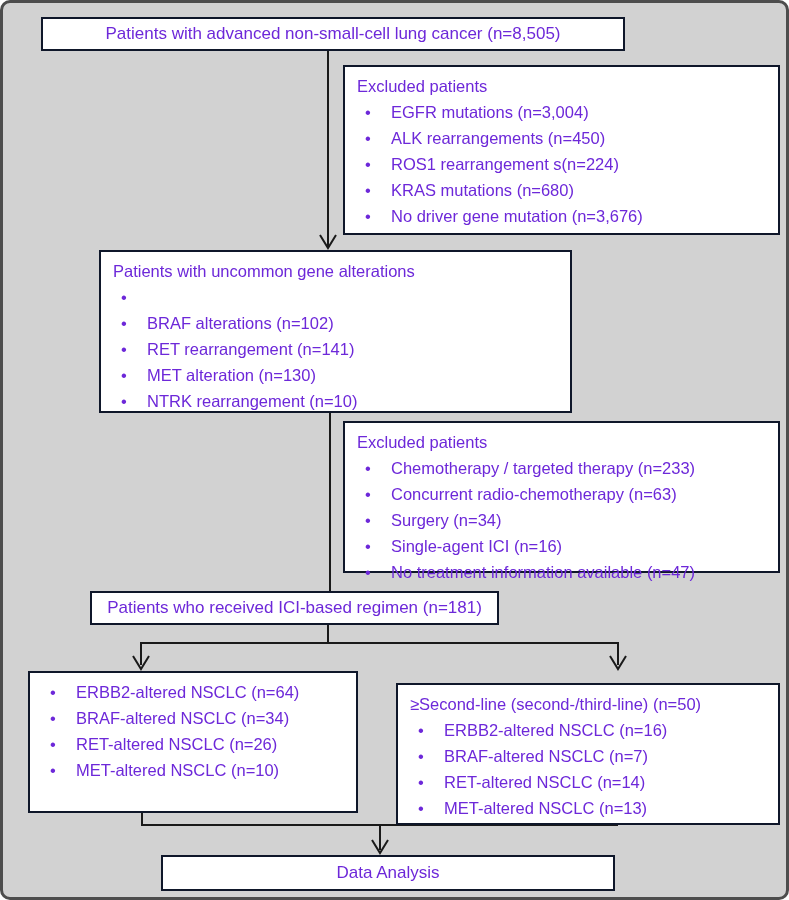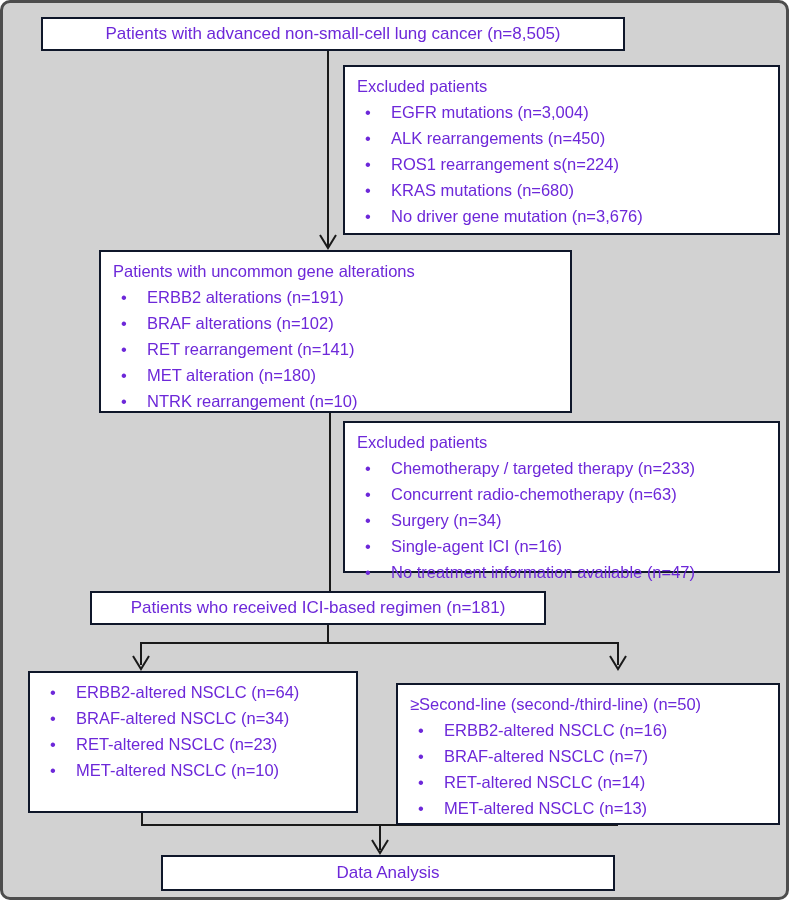--- a/index.html
+++ b/index.html
@@ -109,33 +109,32 @@
     <div class="bullet-row">
       <span class="bullet-marker">•</span>
       <span><span class="gene"></span><span>No driver gene mutation (n=3,676)</span></span>
     </div>
   </div>
 
   <div class="node list-box" style="left:96px; top:247px; width:473px; height:163px;">
     <div class="list-title">Patients with uncommon gene alterations</div>
     <div class="bullet-row">
       <span class="bullet-marker">•</span>
-      <span><span class="gene">ERBB2</span><span> alterations (n=191)</span></span>
     </div>
     <div class="bullet-row">
       <span class="bullet-marker">•</span>
       <span><span class="gene">BRAF</span><span> alterations (n=102)</span></span>
     </div>
     <div class="bullet-row">
       <span class="bullet-marker">•</span>
       <span><span class="gene">RET</span><span> rearrangement (n=141)</span></span>
     </div>
     <div class="bullet-row">
       <span class="bullet-marker">•</span>
-      <span><span class="gene">MET</span><span> alteration (n=180)</span></span>
+      <span><span class="gene">MET</span><span> alteration (n=130)</span></span>
     </div>
     <div class="bullet-row">
       <span class="bullet-marker">•</span>
       <span><span class="gene">NTRK</span><span> rearrangement (n=10)</span></span>
     </div>
   </div>
 
   <div class="node list-box" style="left:340px; top:418px; width:437px; height:152px;">
     <div class="list-title">Excluded patients</div>
     <div class="bullet-row">
@@ -153,36 +152,36 @@
     <div class="bullet-row">
       <span class="bullet-marker">•</span>
       <span><span class="gene"></span><span>Single-agent ICI (n=16)</span></span>
     </div>
     <div class="bullet-row">
       <span class="bullet-marker">•</span>
       <span><span class="gene"></span><span>No treatment information available (n=47)</span></span>
     </div>
   </div>
 
-  <div class="node center-box" style="left:87px; top:588px; width:456px; height:34px;">
+  <div class="node center-box" style="left:87px; top:588px; width:409px; height:34px;">
     <span>Patients who received ICI-based regimen (n=181)</span>
   </div>
 
   <div class="node list-box" style="left:25px; top:668px; width:330px; height:142px;">
     <div class="bullet-row">
       <span class="bullet-marker">•</span>
       <span><span class="gene">ERBB2</span><span>-altered NSCLC (n=64)</span></span>
     </div>
     <div class="bullet-row">
       <span class="bullet-marker">•</span>
       <span><span class="gene">BRAF</span><span>-altered NSCLC (n=34)</span></span>
     </div>
     <div class="bullet-row">
       <span class="bullet-marker">•</span>
-      <span><span class="gene">RET</span><span>-altered NSCLC (n=23)</span></span>
+      <span><span class="gene">RET</span><span>-altered NSCLC (n=26)</span></span>
     </div>
     <div class="bullet-row">
       <span class="bullet-marker">•</span>
       <span><span class="gene">MET</span><span>-altered NSCLC (n=10)</span></span>
     </div>
   </div>
 
   <div class="node list-box" style="left:393px; top:668px; width:384px; height:142px;margin-top:12px;">
     <div class="list-title">≥Second-line (second-/third-line) (n=50)</div>
     <div class="bullet-row">

